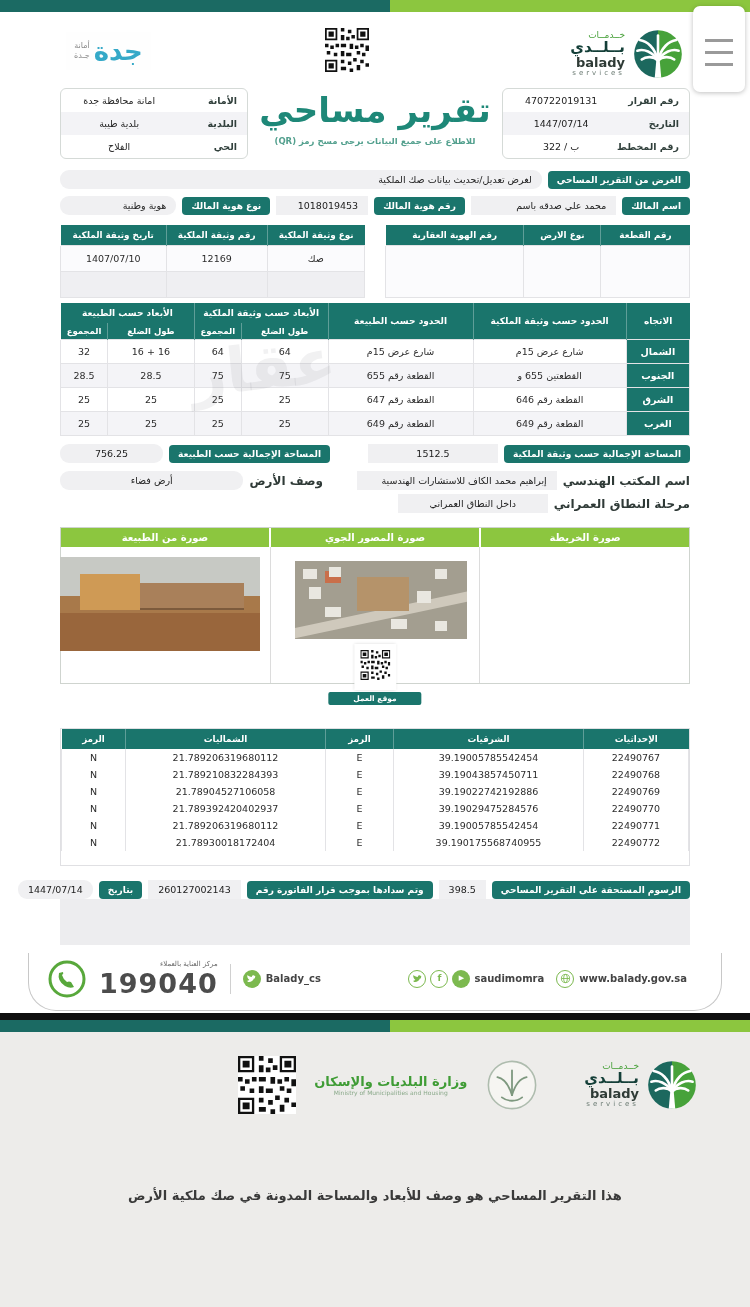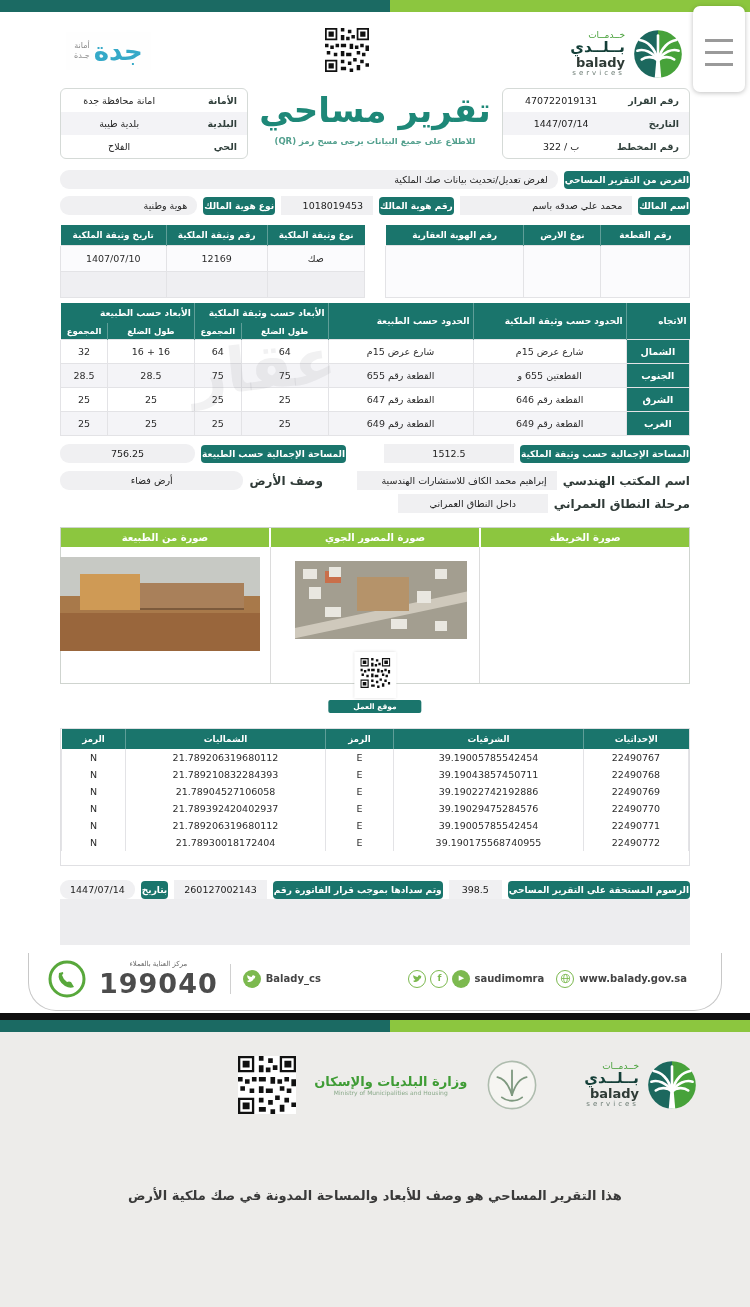--- a/index.html
+++ b/index.html
@@ -40,21 +40,21 @@
   .kv-row { display: flex; align-items: center; height: 23px; padding: 0 10px; font-size: 9.5px; }
   .kv-row:nth-child(even) { background: #f3f3f6; }
   .kv-label { font-weight: bold; color: #31403c; width: 42%; }
   .kv-value { flex: 1; text-align: center; color: #222; direction: ltr; unicode-bidi: embed; }
   .title-block { text-align: center; margin-top: 2px; }
   .main-title { font-size: 34px; font-weight: bold; color: #1e8878; }
   .sub-title { font-size: 8.5px; color: #53a08e; margin-top: 6px; font-weight: bold; }
   
   .badge {
     background: #1a756c; color: #fff; font-size: 9px; font-weight: bold;
-    padding: 4px 1px; border-radius: 4px; white-space: nowrap; flex-shrink: 0;
+    padding: 4px 9px; border-radius: 4px; white-space: nowrap; flex-shrink: 0;
   }
   .strip { background: #f0f0f2; font-size: 9.5px; color: #222; padding: 4px 10px; direction: ltr; unicode-bidi: embed; text-align: right; }
   .flexrow { display: flex; align-items: center; gap: 6px; }
   .mt10 { margin-top: 10px; } .mt7 { margin-top: 7px; } .mt8 { margin-top: 8px; }
   .mt14 { margin-top: 14px; } .mt12 { margin-top: 12px; } .mt5 { margin-top: 5px; }
   .grow { flex: 1; border-radius: 9px; }
   
   table { border-collapse: collapse; }
   th { background: #1a756c; color: #fff; font-size: 8.8px; font-weight: bold; padding: 5px 3px; border-left: 1px solid rgba(255,255,255,.3); }
   td { font-size: 9.5px; text-align: center; padding: 5px 4px; border: 1px solid #e3e3e6; color: #2c2c2c; }
@@ -68,21 +68,21 @@
     background: #8cc63f; color: #fff; font-size: 10.5px; font-weight: bold;
     padding: 4px 10px; border-radius: 3px;
   }
   
   .bounds-wrap { position: relative; }
   .watermark {
     position: absolute; top: 28px; left: 130px; font-size: 62px; font-weight: bold;
     color: rgba(120,120,130,.10); transform: rotate(-6deg); pointer-events: none; z-index: 5;
   }
   table.bounds { width: 100%; }
-  table.bounds thead tr:first-child th { font-size: 9px; text-align: right; }
+  table.bounds thead tr:first-child th { font-size: 9px; }
   table.bounds thead tr:last-child th { font-size: 8.5px; padding: 3px; }
   table.bounds tbody td { height: 24px; padding: 3px; }
   table.bounds tbody td:first-child { background: #1a756c; color: #fff; font-weight: bold; font-size: 9.5px; }
   table.bounds tbody tr:nth-child(even) { background: #f4f4f7; }
   table.bounds col.c-dir { width: 62px; } table.bounds col.c-b1 { width: 150px; }
   table.bounds col.c-b2 { width: 142px; } table.bounds col.c-l { width: 85px; }
   table.bounds col.c-t { width: 46px; }
   
   .plain-label { font-size: 12px; font-weight: bold; color: #2f3a37; white-space: nowrap; }
   
@@ -96,35 +96,35 @@
   .nature-mock { width: 200px; height: 94px; top: 10px; right: 10px; background: linear-gradient(#c7c9c4 0 42%, #a8794a 42% 60%, #99663c 60% 100%); }
   .nature-mock .b1 { position: absolute; top: 28%; right: 8%; width: 52%; height: 26%; background: #a9805a; box-shadow: 0 2px 0 #7c5a3c; }
   .nature-mock .b2 { position: absolute; top: 18%; left: 10%; width: 30%; height: 38%; background: #cf9a55; }
   .aerial-mock { width: 172px; height: 78px; top: 14px; right: 12px; background: #a39e90; }
   .aerial-mock i { position: absolute; background: #e9e7e0; }
   .aerial-mock .dirt { position: absolute; background: #b5936a; width: 52px; height: 34px; top: 16px; left: 62px; }
   .aerial-mock .red { position: absolute; background: #c96f4a; width: 16px; height: 12px; top: 10px; right: 126px; }
   .aerial-mock .road { position: absolute; background: #cfc9bc; width: 220px; height: 10px; top: 48px; left: -20px; transform: rotate(-12deg); }
   .qr-float { position: absolute; left: 50%; transform: translateX(-50%); bottom: -34px; text-align: center; z-index: 10; }
   .qr-card { background: #fff; padding: 6px; box-shadow: 0 0 3px rgba(0,0,0,.15); display: inline-block; }
-  .qr-caption { display: block; margin: 2px auto 4px; background: #1a756c; color: #fff; font-size: 7.5px; font-weight: bold; padding: 2px 25px; border-radius: 2px; width: max-content; }
+  .qr-caption { display: block; margin: 2px auto 12px; background: #1a756c; color: #fff; font-size: 7.5px; font-weight: bold; padding: 2px 25px; border-radius: 2px; width: max-content; }
   
   .coords-wrap { border: 1px solid #e0e0e3; padding-bottom: 14px; }
   table.coords { width: 100%; }
   table.coords td { border-top: none; border-bottom: none; padding: 3px 4px; font-size: 9.5px; }
   table.coords col.cc1 { width: 105px; } table.coords col.cc2 { width: 190px; }
   table.coords col.cc3 { width: 68px; } table.coords col.cc4 { width: 200px; }
   
   .pledges-body { background: #ededef; height: 46px; }
   
   .footer {
     direction: ltr; margin: 8px 28px 0; height: 58px; display: flex; align-items: center;
     border: 1px solid #c8c8c8; border-top: none; border-radius: 0 0 28px 28px; padding: 0 34px 6px 18px; gap: 12px;
   }
-  .care { text-align: center; line-height: 1; }
+  .care { text-align: right; line-height: 1; }
   .care .lbl { font-size: 7px; color: #666; display: block; margin-bottom: 2px; }
   .care .num { font-size: 27px; font-weight: bold; color: #4c4c4c; letter-spacing: 1px; }
   .vdiv { width: 1px; height: 30px; background: #d0d0d0; }
   .chip { display: flex; align-items: center; gap: 5px; font-size: 10px; color: #444; font-weight: bold; }
   .circle-ic { width: 18px; height: 18px; border-radius: 50%; display: inline-flex; align-items: center; justify-content: center; flex-shrink: 0; }
   .ic-fill { background: #7cb94f; color: #fff; }
   .ic-line { border: 1.4px solid #7cb94f; color: #7cb94f; background: #fff; }
   .circle-ic svg { width: 11px; height: 11px; }
   .circle-ic .glyph { font-size: 9px; font-weight: bold; line-height: 1; }
   .socials { display: flex; align-items: center; gap: 4px; }

